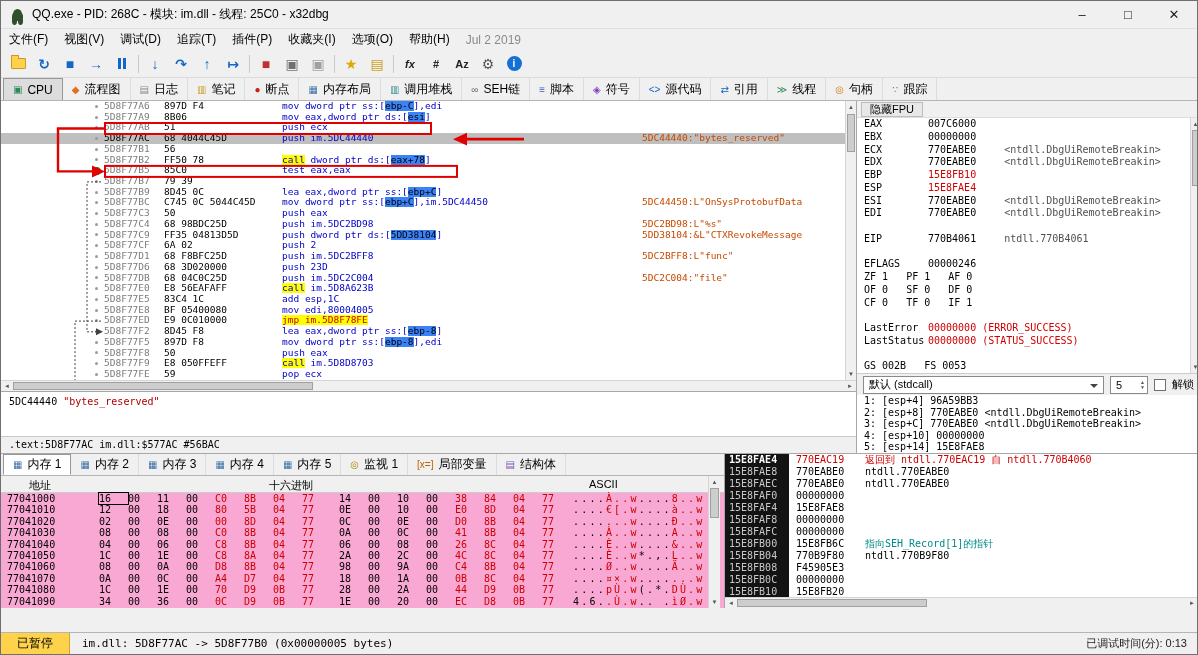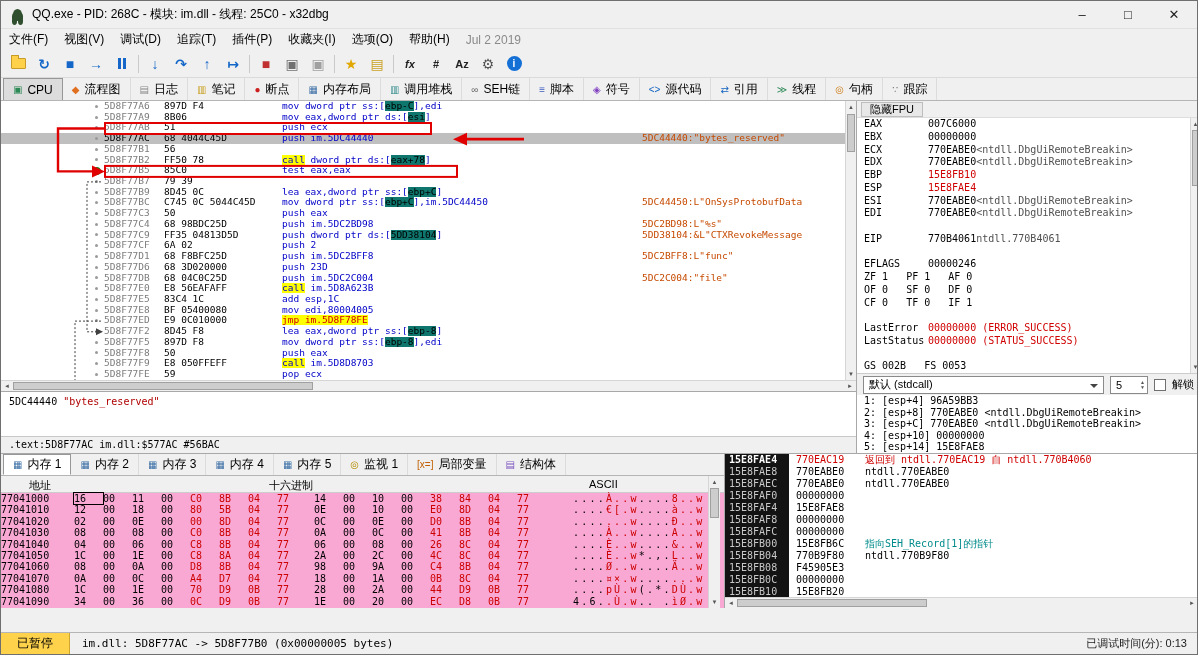--- a/index.html
+++ b/index.html
@@ -46,21 +46,21 @@
   .drow.sel{background:#bfbfbf}
   .dgut{width:103px;flex:none;position:relative}
   .dot{position:absolute;right:6px;top:50%;margin-top:-1.5px;width:3px;height:3px;border-radius:50%;background:#9a9a9a}
   .dot.bp{width:8px;height:8px;margin-top:-4px;right:3px;background:#22aa22;border:1px solid #127712}
   .daddr{width:60px;flex:none;color:#7c7c7c}
   .drow.sel .daddr{color:#000}
   .dbytes{width:118px;flex:none;color:#000}
   .dinstr{width:360px;flex:none;overflow:hidden}
   .dcomment{flex:1;color:#c64a00;overflow:hidden}
   .tk-i{color:#0000c8}
-  .tk-cy{background:#0f766e;color:#000}
+  .tk-cy{background:#3b82f6;color:#000}
   .tk-c{background:#ffff00;color:#0000c8}
   .tk-j{background:#ffff00;color:#d00000}
   #disasm-overlay{left:0;top:100px;width:844px;height:279px;pointer-events:none}
 
   
   .sbv{background:#f0f0f0;border-left:1px solid #d5d5d5}
   .sbv .sarr{position:absolute;left:0;width:100%;text-align:center;font-size:6px;color:#555;height:10px;line-height:10px}
   .sbv .sarr.top{top:1px}.sbv .sarr.bottom{bottom:1px}
   .vthumb{position:absolute;left:1px;right:1px;background:#cdcdcd;border:1px solid #a0a0a0}
   .sbh{background:#f0f0f0;border-top:1px solid #d5d5d5}
@@ -71,21 +71,21 @@
   #disasm-hscroll{left:0;top:379px;width:855px;height:11px}
 
   
   #rightpane{left:855px;top:100px;width:343px;height:352px;background:#fff;border-left:1px solid #a8a8a8}
   #regs-header{height:17px;background:#f0f0f0;border-bottom:1px solid #ddd;display:flex;align-items:center;padding-left:4px}
   .hdrbtn{font-size:11px;border:1px solid #bdbdbd;background:#e8e8e8;padding:0 8px;line-height:13px}
   #regs{position:absolute;top:17px;left:0;width:333px;height:255px;overflow:hidden;font-size:10px}
   .rrow{height:12.75px;line-height:12.75px;white-space:pre;padding-left:7px}
   .rname{display:inline-block;width:64px}
   .rval.red{color:#d00000}
-  .rann{color:#505050;margin-left:0}
+  .rann{color:#505050;margin-left:28px}
   #regs-scroll{left:333px;top:17px;width:10px;height:255px;position:absolute}
   #callrow{position:absolute;top:272px;left:0;width:343px;height:22px;background:#f0f0f0;border-top:1px solid #ccc;display:flex;align-items:center;gap:6px;padding:0 6px;font-size:11px}
   .combo{height:18px;background:#fff;border:1px solid #8a8a8a;display:flex;align-items:center;justify-content:space-between;padding:0 5px;font-size:11px}
   #call-combo{flex:1}
   .carr{width:0;height:0;border:4px solid transparent;border-top-color:#444;margin-top:7px}
   .spin{width:38px;height:18px;border:1px solid #8a8a8a;background:#fff;display:flex;align-items:center;padding-left:5px;position:relative;font-size:11px}
   .spin .sa{position:absolute;right:2px;font-size:5px;color:#555;line-height:5px}
   .spin .sa.up{top:3px}.spin .sa.dn{bottom:3px}
   .chk{width:12px;height:12px;border:1px solid #707070;background:#fff;flex:none}
   #args{position:absolute;top:294px;left:0;width:343px;height:58px;background:#fff;font-size:10px;overflow:hidden}
@@ -101,21 +101,21 @@
   .btab{display:flex;align-items:center;gap:5px;padding:0 9px;border-right:1px solid #dcdcdc;white-space:nowrap}
   .btab .ticon{font-size:10px}
   .btab.active{background:#fff;border:1px solid #979797;border-bottom:1px solid #fff}
 
   
   #memdump{left:0;top:475px;width:723px;height:132px;background:#f9a8d4}
   #memhdr{height:17px;background:#f0f0f0;border-bottom:1px solid #ccc;position:relative;font-size:11px}
   #memhdr span{position:absolute;top:2px}
   #memrows{font-size:10px}
   .mrow{height:11.4px;line-height:11.4px;position:relative;white-space:nowrap}
-  .maddr{display:inline-block;width:73px;padding-left:0}
+  .maddr{display:inline-block;width:98px;padding-left:6px}
   .mbyte{display:inline-block;width:29px}
   .mbyte.red{color:#cc0000}
   .mbyte.g8{margin-left:8px}
   .mbyte.selb{outline:1px solid #000}
   .mascii{position:absolute;left:572px;top:0;letter-spacing:2.2px}
   .mascii .red{color:#cc0000}
   #memscroll{left:707px;top:0;width:12px;height:132px;position:absolute}
 
   
   #stackpane{left:723px;top:452px;width:475px;height:155px;background:#fff;border-left:1px solid #a8a8a8;border-top:1px solid #a8a8a8}

